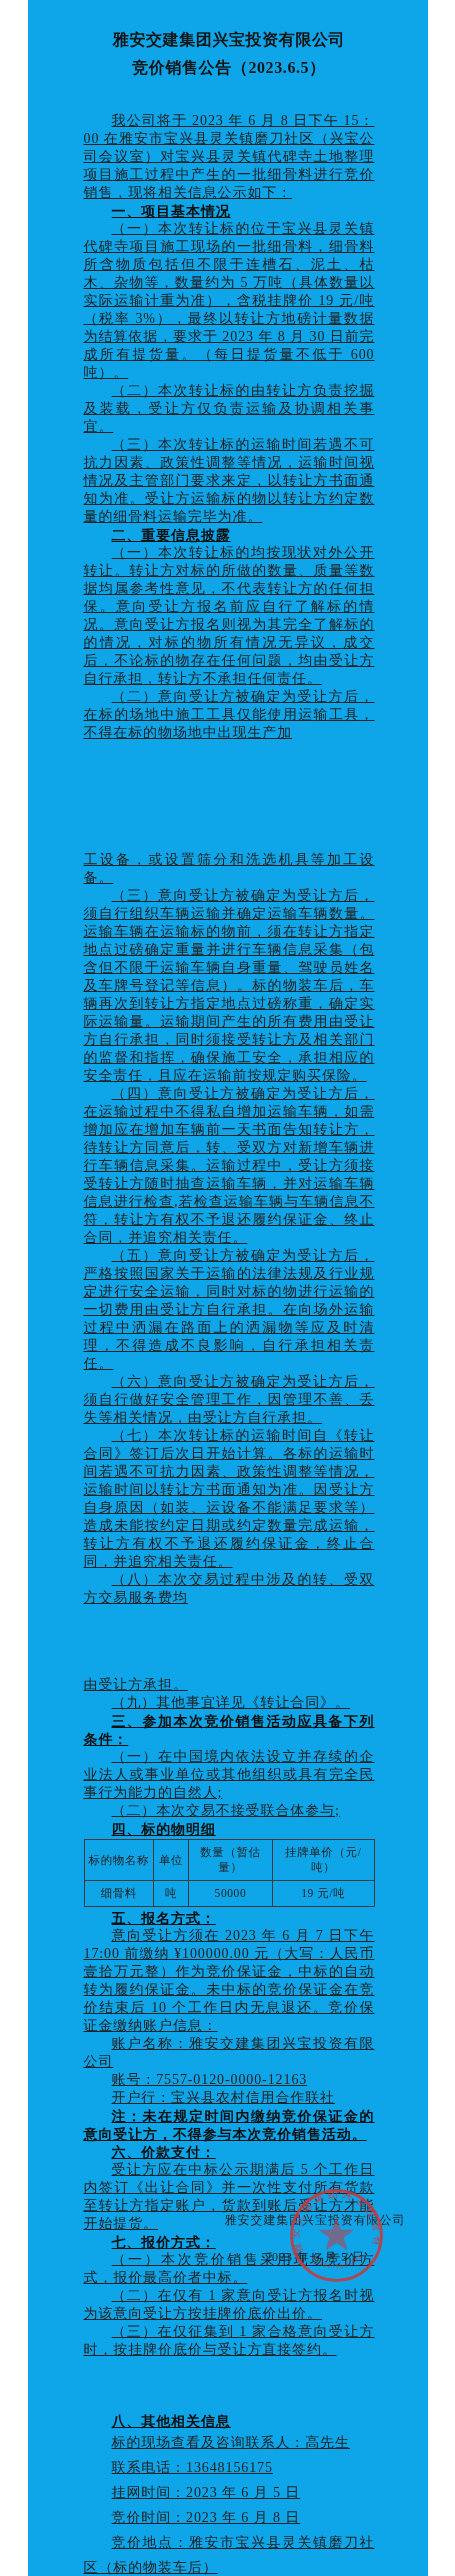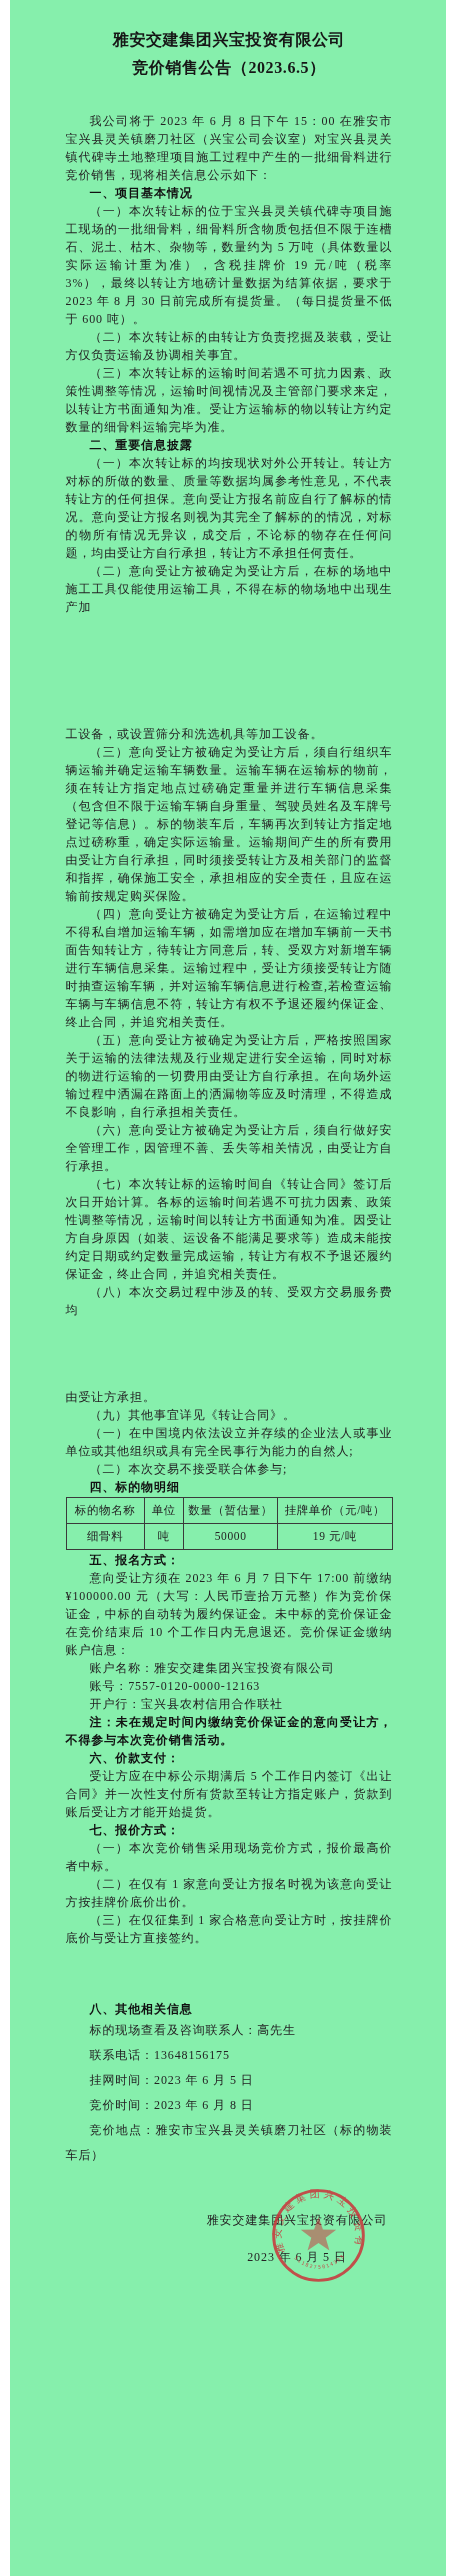--- a/index.html
+++ b/index.html
@@ -1,42 +1,43 @@
 <!DOCTYPE html>
 <html style="font-size:9.2px"><head>
 <meta charset="utf-8">
 <style>
   html,body{margin:0;padding:0;background:#ffffff;}
   .page{
     position:relative;
-    width:436px;
+    width:400px;
     height:2576px;
     margin:0 auto;
-    background:#86efac;
+    background:#0ea5e9;
     overflow:hidden;
     color:#222;
     font-family:"Liberation Serif","DejaVu Serif",serif;
   }
   .content{padding:26.4px 53px 0 56px;}
   .doc-title{
     text-align:center;
     font-weight:bold;
     font-size:16px;
     line-height:27.6px;
     letter-spacing:0.6px;
     color:#161616;
     margin-bottom:30px;
   }
   .u{border-bottom:1.4px solid #1d1d1d;padding-bottom:0.6px;}
   .p,.pc,.pb,.h,.info{
-    font-size:12px;
+    font-size:14px;
     line-height:18px;
     letter-spacing:0.9px;
     text-align:justify;
     color:#232323;
+    text-decoration:underline;
   }
   .p,.h,.pb,.info{text-indent:2em;}
   .pc{text-indent:0;}
   .h{
     font-weight:bold;
     font-family:"Liberation Sans","DejaVu Sans",sans-serif;
     color:#111;
   }
   .pb{
     font-weight:bold;
@@ -113,20 +114,21 @@
         <div class="pc">工设备，或设置筛分和洗选机具等加工设备。</div>
         <div class="p">（三）意向受让方被确定为受让方后，须自行组织车辆运输并确定运输车辆数量。运输车辆在运输标的物前，须在转让方指定地点过磅确定重量并进行车辆信息采集（包含但不限于运输车辆自身重量、驾驶员姓名及车牌号登记等信息）。标的物装车后，车辆再次到转让方指定地点过磅称重，确定实际运输量。运输期间产生的所有费用由受让方自行承担，同时须接受转让方及相关部门的监督和指挥，确保施工安全，承担相应的安全责任，且应在运输前按规定购买保险。</div>
         <div class="p">（四）意向受让方被确定为受让方后，在运输过程中不得私自增加运输车辆，如需增加应在增加车辆前一天书面告知转让方，待转让方同意后，转、受双方对新增车辆进行车辆信息采集。运输过程中，受让方须接受转让方随时抽查运输车辆，并对运输车辆信息进行检查,若检查运输车辆与车辆信息不符，转让方有权不予退还履约保证金、终止合同，并追究相关责任。</div>
         <div class="p">（五）意向受让方被确定为受让方后，严格按照国家关于运输的法律法规及行业规定进行安全运输，同时对标的物进行运输的一切费用由受让方自行承担。在向场外运输过程中洒漏在路面上的洒漏物等应及时清理，不得造成不良影响，自行承担相关责任。</div>
         <div class="p">（六）意向受让方被确定为受让方后，须自行做好安全管理工作，因管理不善、丢失等相关情况，由受让方自行承担。</div>
         <div class="p">（七）本次转让标的运输时间自《转让合同》签订后次日开始计算。各标的运输时间若遇不可抗力因素、政策性调整等情况，运输时间以转让方书面通知为准。因受让方自身原因（如装、运设备不能满足要求等）造成未能按约定日期或约定数量完成运输，转让方有权不予退还履约保证金，终止合同，并追究相关责任。</div>
         <div class="p">（八）本次交易过程中涉及的转、受双方交易服务费均</div>
         <div class="gap" style="height: 69px;"></div>
         <div class="pc">由受让方承担。</div>
         <div class="p">（九）其他事宜详见《转让合同》。</div>
+        <div class="h">三、参加本次竞价销售活动应具备下列条件：</div>
         <div class="p">（一）在中国境内依法设立并存续的企业法人或事业单位或其他组织或具有完全民事行为能力的自然人;</div>
         <div class="p">（二）本次交易不接受联合体参与;</div>
         <div class="h">四、标的物明细</div>
     <table class="goods">
       <colgroup>
         <col class="col-name">
             <col class="col-unit">
             <col class="col-qty">
             <col class="col-price">
       </colgroup>

